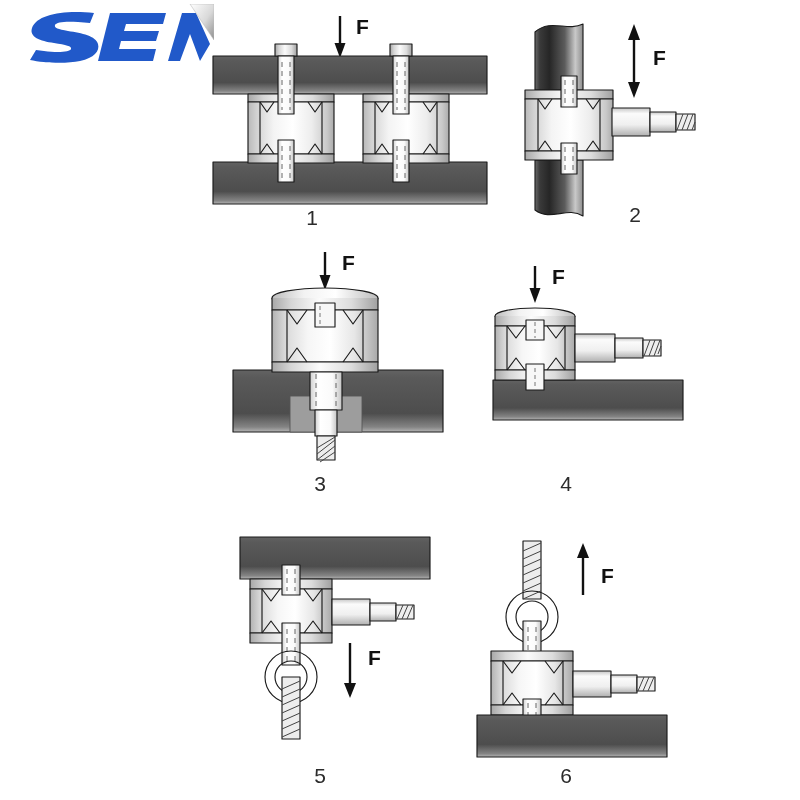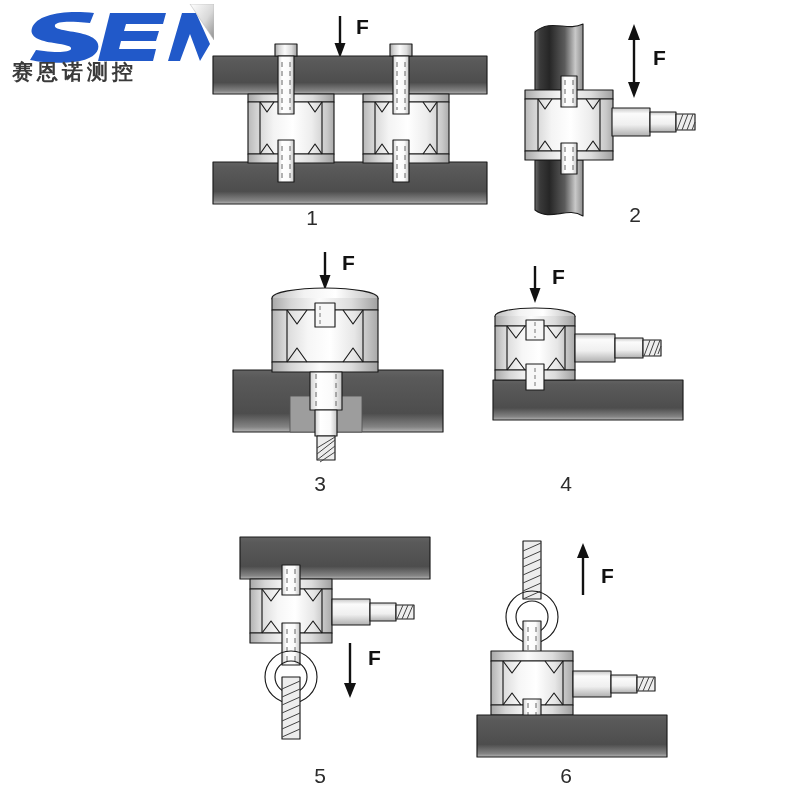--- a/index.html
+++ b/index.html
@@ -38,21 +38,20 @@
                  C56 48 44 49 30 47 L22 46 L16 56 C30 59 52 60 66 57
                  C80 54 86 47 84 40 C82 32 68 29 54 27 C44 25 40 24 41 21
                  C42 18 52 17 64 18 L76 19 L80 9 C74 8 68 8 62 8 Z"></path>
         <path d="M96 9 L152 9 L149 20 L112 20 L110 27 L145 27 L142 37 L107 37
                  L105 45 L142 45 L139 57 L84 57 Z"></path>
         <path d="M154 57 L168 9 L182 9 L196 40 L186 57 L176 30 L166 57 Z"></path>
       </g>
       <path d="M176 0 L200 0 L200 36 Z" fill="url(#foldg)" stroke="#bdbdbd" stroke-width="0.6"></path>
     </svg>
   </div>
-  <div class="logoCn">赛恩诺测控</div>
 
   <svg width="0" height="0" style="position:absolute">
     <defs>
 
       <linearGradient id="plateG" x1="0" y1="0" x2="0" y2="1">
         <stop offset="0" stop-color="#636363"></stop>
         <stop offset="0.12" stop-color="#5a5a5a"></stop>
         <stop offset="0.70" stop-color="#4d4d4d"></stop>
         <stop offset="0.92" stop-color="#848484"></stop>
         <stop offset="1" stop-color="#b5b5b5"></stop>

